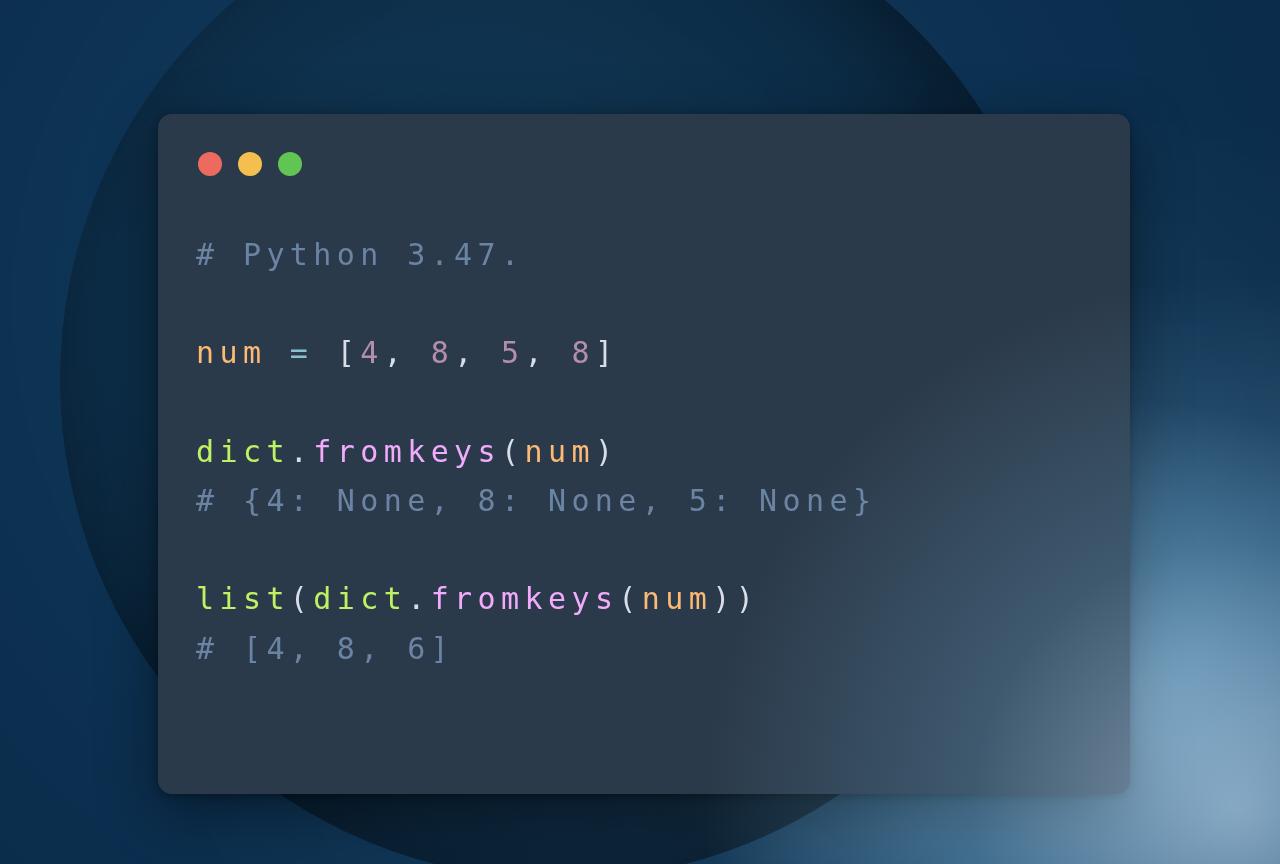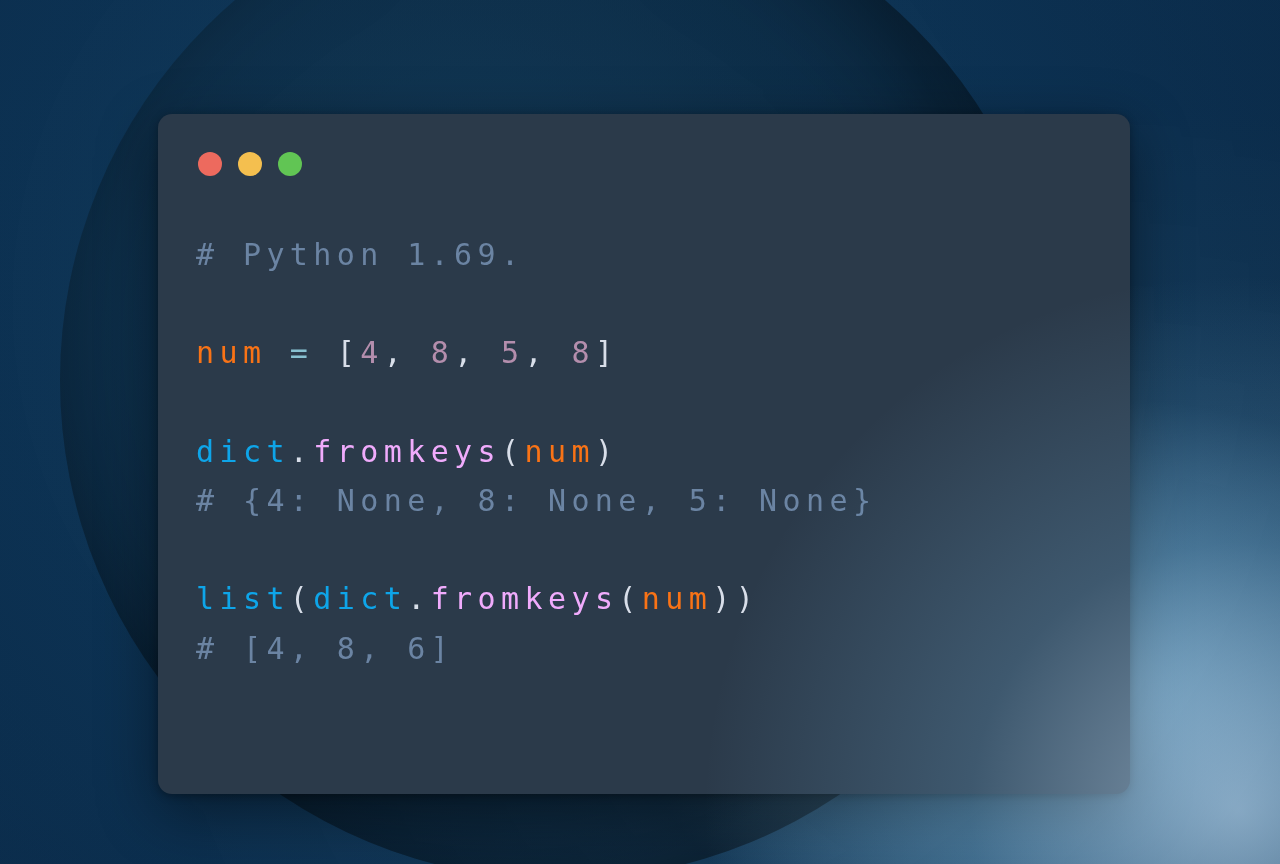--- a/index.html
+++ b/index.html
@@ -57,37 +57,37 @@
     .dot.green{background:#61c554;}
     pre.code {
       font-family: ui-monospace, SFMono-Regular, "SF Mono", Menlo, Consolas, monospace;
       font-size: 30px;
       line-height: 1.64;
       letter-spacing: 0.18em;
       color:#d8dee9;
       white-space: pre;
     }
     .c-comment{color:#6b84a3;}
-    .c-var{color:#f97316;}
+    .c-var{color:#fdba74;}
     .c-op{color:#88c0d0;}
     .c-punc{color:#d8dee9;}
     .c-num{color:#b48ead;}
-    .c-builtin{color:#0ea5e9;}
+    .c-builtin{color:#bef264;}
     .c-method{color:#f0abfc;}
   </style>
 </head>
 <body>
 
 <div class="window">
   <div class="traffic">
     <div class="dot red"></div>
     <div class="dot yellow"></div>
     <div class="dot green"></div>
   </div>
-  <pre class="code"><span class="c-comment"># Python 1.69.</span>
+  <pre class="code"><span class="c-comment"># Python 3.47.</span>
 
 <span class="c-var">num</span><span class="c-op"> = </span><span class="c-punc">[</span><span class="c-num">4</span><span class="c-punc">, </span><span class="c-num">8</span><span class="c-punc">, </span><span class="c-num">5</span><span class="c-punc">, </span><span class="c-num">8</span><span class="c-punc">]</span>
 
 <span class="c-builtin">dict</span><span class="c-punc">.</span><span class="c-method">fromkeys</span><span class="c-punc">(</span><span class="c-var">num</span><span class="c-punc">)</span>
 <span class="c-comment"># {4: None, 8: None, 5: None}</span>
 
 <span class="c-builtin">list</span><span class="c-punc">(</span><span class="c-builtin">dict</span><span class="c-punc">.</span><span class="c-method">fromkeys</span><span class="c-punc">(</span><span class="c-var">num</span><span class="c-punc">)</span><span class="c-punc">)</span>
 <span class="c-comment"># [4, 8, 6]</span></pre>
 </div>
 

